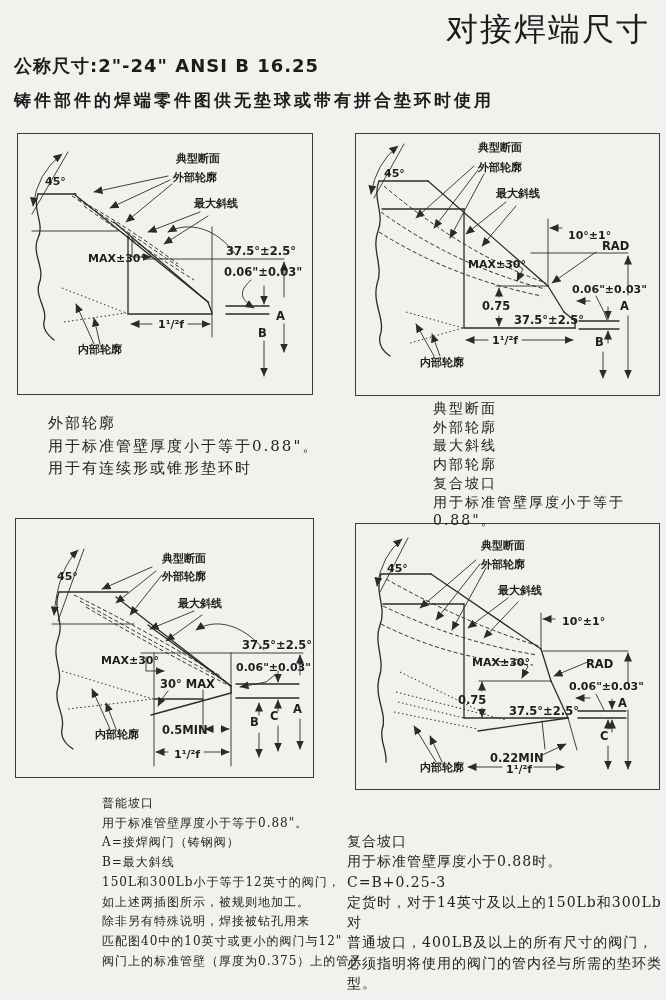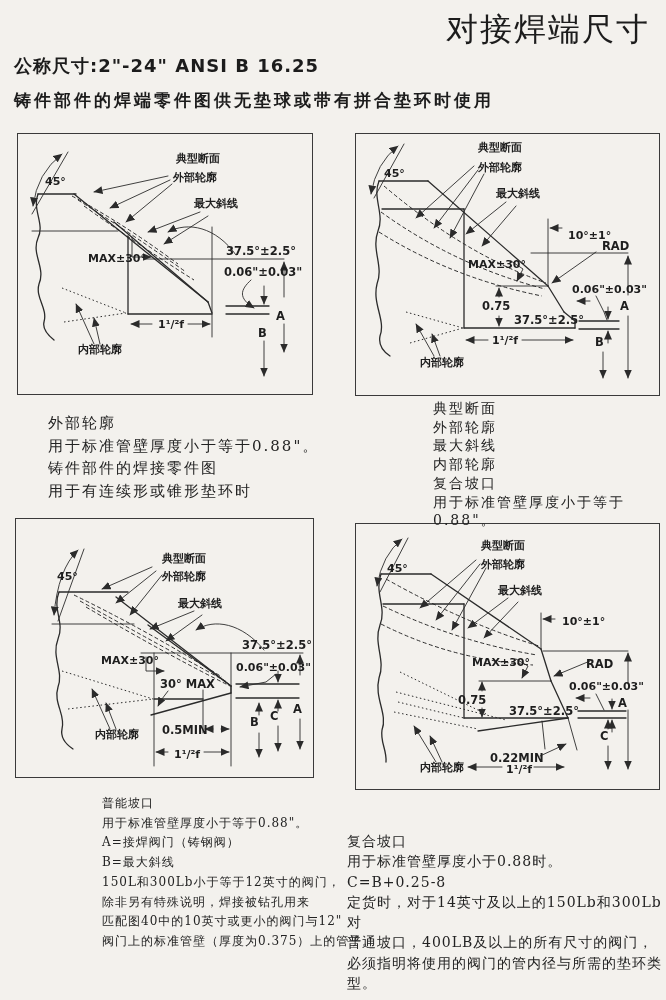--- a/index.html
+++ b/index.html
@@ -297,46 +297,46 @@
       <text x="244" y="216" class="big">C</text>
       <text x="134" y="238" class="big">0.22MIN</text>
       <text x="150" y="249">1¹/²f</text>
       <text x="64" y="247">内部轮廓</text>
     </svg>
   </div>
 
   <div class="notes n-ml">
     <div>外部轮廓</div>
     <div>用于标准管壁厚度小于等于0.88"。</div>
-    <div>铸件部件的焊接零件图</div>
     <div>用于有连续形或锥形垫环时</div>
   </div>
 
   <div class="notes n-mr">
     <div>典型断面</div>
     <div>外部轮廓</div>
     <div>最大斜线</div>
     <div>内部轮廓</div>
     <div>复合坡口</div>
     <div>用于标准管壁厚度小于等于0.88"。</div>
   </div>
 
   <div class="notes n-bl">
     <div>普能坡口</div>
     <div>用于标准管壁厚度小于等于0.88"。</div>
     <div>A=接焊阀门（铸钢阀）</div>
     <div>B=最大斜线</div>
     <div>150L和300Lb小于等于12英寸的阀门，</div>
+    <div>如上述两插图所示，被规则地加工。</div>
     <div>除非另有特殊说明，焊接被钻孔用来</div>
     <div>匹配图40中的10英寸或更小的阀门与12"</div>
     <div>阀门上的标准管壁（厚度为0.375）上的管子。</div>
   </div>
 
   <div class="notes n-br">
     <div>复合坡口</div>
     <div>用于标准管壁厚度小于0.88时。</div>
-    <div>C=B+0.25-8</div>
+    <div>C=B+0.25-3</div>
     <div>定货时，对于14英寸及以上的150Lb和300Lb对</div>
     <div>普通坡口，400LB及以上的所有尺寸的阀门，</div>
     <div>必须指明将使用的阀门的管内径与所需的垫环类型。</div>
   </div>
 
 </div>
 
 </body></html>

